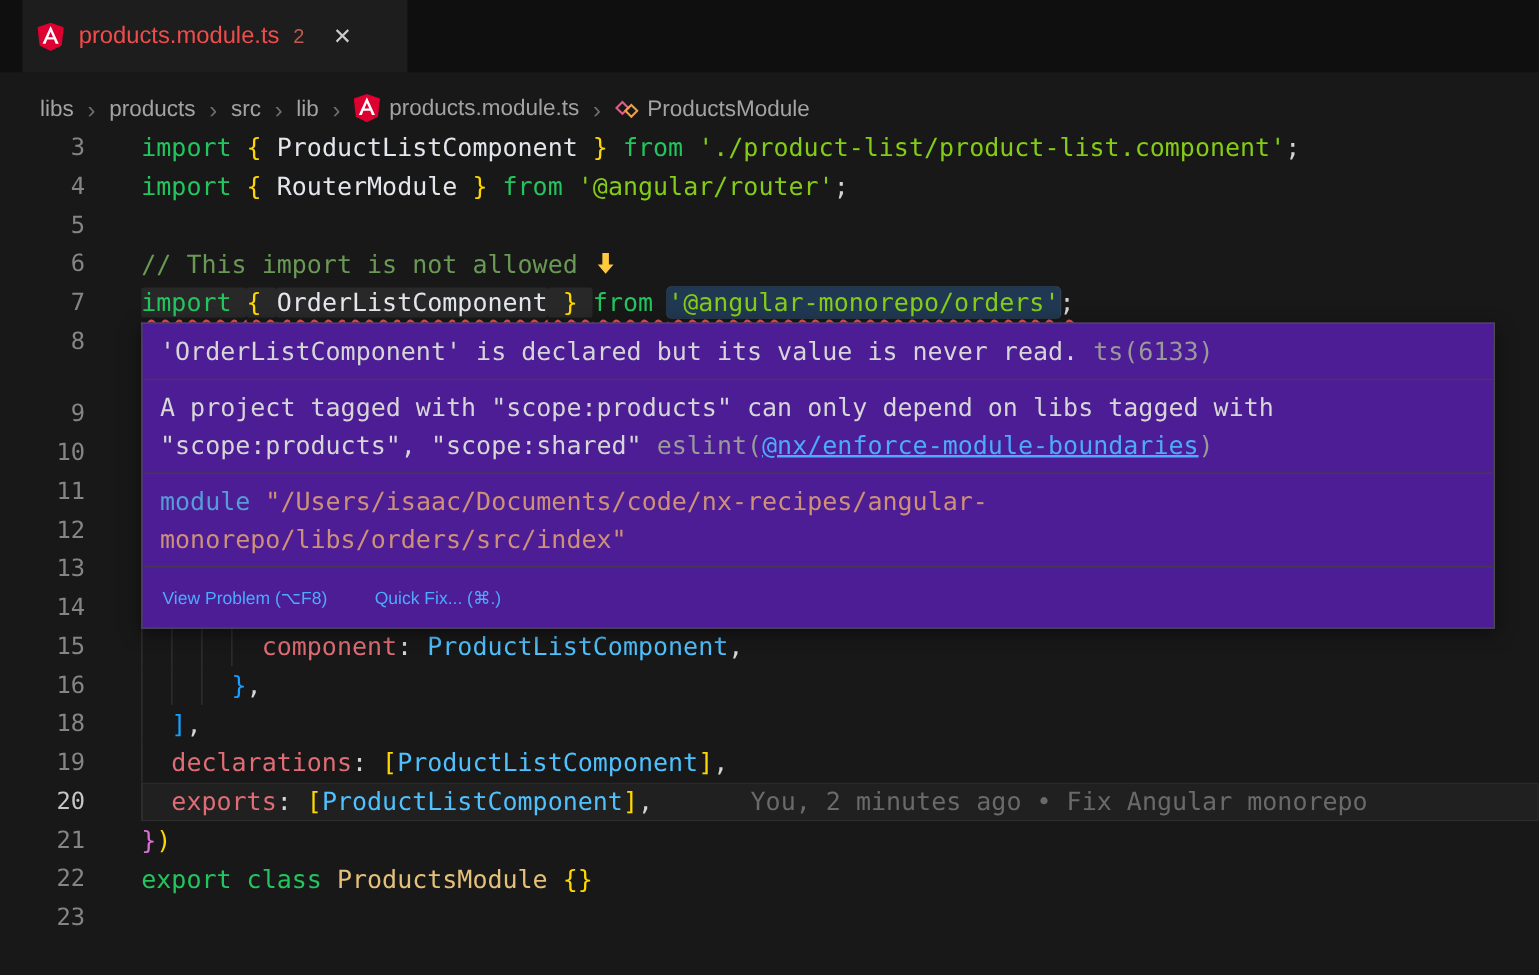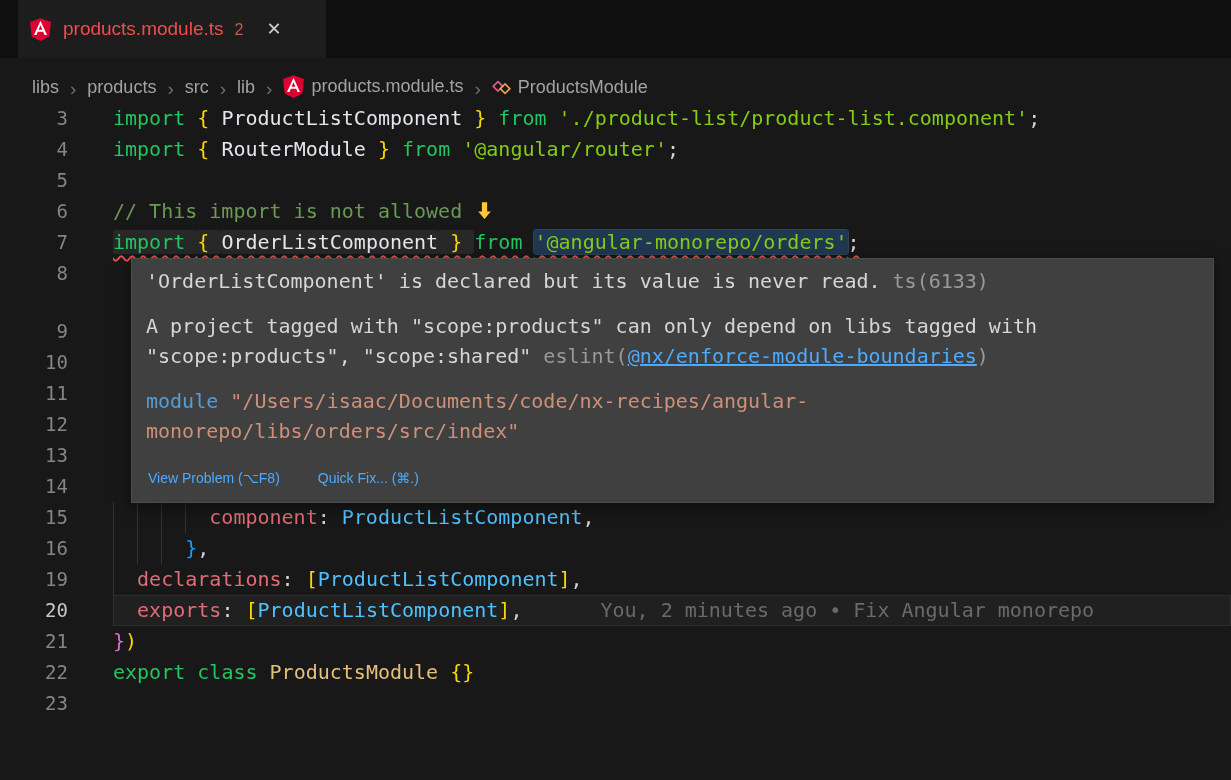--- a/index.html
+++ b/index.html
@@ -42,21 +42,21 @@
   .tk-pr { color:#E06C75; }
   .tk-cb { color:#4FC1FF; }
   .tk-cy { color:#E5C07B; }
   .tk-hl { background:rgba(38,79,120,0.6); border-radius:3px; box-shadow:0 0 0 1px rgba(90,150,210,0.35); }
   .tk-hl2{ background:rgba(255,255,255,0.07); border-radius:2px; }
   .squiggle { text-decoration:underline; text-decoration-style:wavy; text-decoration-color:#F14C4C;
               text-decoration-thickness:1.5px; text-underline-offset:6px; }
   .blame { color:#6a6a6a; margin-left:78px; }
 
   
-  .hover-popup { position:absolute; left:131px; top:158px; width:1083px; background:#404040;
+  .hover-popup { position:absolute; left:113px; top:158px; width:1083px; background:#4c1d95;
                  border:1px solid #4d4d4d; box-shadow:0 4px 14px rgba(0,0,0,0.5); z-index:5;
                  font-size:20px; line-height:30px; }
   .hover-row { padding:7px 14px; white-space:pre-wrap; border-top:1px solid #404040; }
   .hover-row:first-child { border-top:none; }
   .hs-txt { color:#d6d6d6; }
   .hs-dim { color:#9a9a9a; }
   .hs-link{ color:#4daafc; text-decoration:underline; cursor:pointer; }
   .hs-kw  { color:#569cd6; }
   .hs-str { color:#CE9178; }
   .hover-actions { display:flex; gap:38px; padding:9px 16px; border-top:1px solid #404040;
@@ -130,20 +130,21 @@
       <div class="code-line"><div class="gutter">8</div><div class="line-content"><span></span></div></div>
       <div class="row-spacer"></div>
       <div class="code-line"><div class="gutter">9</div><div class="line-content"><span></span></div></div>
       <div class="code-line"><div class="gutter">10</div><div class="line-content"><span></span></div></div>
       <div class="code-line"><div class="gutter">11</div><div class="line-content"><span></span></div></div>
       <div class="code-line"><div class="gutter">12</div><div class="line-content"><span></span></div></div>
       <div class="code-line"><div class="gutter">13</div><div class="line-content"><span></span></div></div>
       <div class="code-line"><div class="gutter">14</div><div class="line-content"><span></span></div></div>
       <div class="code-line"><div class="gutter">15</div><div class="line-content"><span class="ig"></span><span class="ig"></span><span class="ig"></span><span class="ig"></span><span><span class="tk-pr">component</span><span class="tk-pn">: </span><span class="tk-cb">ProductListComponent</span><span class="tk-pn">,</span></span></div></div>
       <div class="code-line"><div class="gutter">16</div><div class="line-content"><span class="ig"></span><span class="ig"></span><span class="ig"></span><span><span class="tk-b3">}</span><span class="tk-pn">,</span></span></div></div>
+      <div class="code-line"><div class="gutter">18</div><div class="line-content"><span class="ig"></span><span><span class="tk-b3">]</span><span class="tk-pn">,</span></span></div></div>
       <div class="code-line"><div class="gutter">19</div><div class="line-content"><span class="ig"></span><span><span class="tk-pr">declarations</span><span class="tk-pn">: </span><span class="tk-b1">[</span><span class="tk-cb">ProductListComponent</span><span class="tk-b1">]</span><span class="tk-pn">,</span></span></div></div>
       <div class="code-line current"><div class="gutter">20</div><div class="line-content"><span class="ig"></span><span><span class="tk-pr">exports</span><span class="tk-pn">: </span><span class="tk-b1">[</span><span class="tk-cb">ProductListComponent</span><span class="tk-b1">]</span><span class="tk-pn">,</span></span><span class="blame">You, 2 minutes ago • Fix Angular monorepo</span></div></div>
       <div class="code-line"><div class="gutter">21</div><div class="line-content"><span><span class="tk-b2">}</span><span class="tk-b1">)</span></span></div></div>
       <div class="code-line"><div class="gutter">22</div><div class="line-content"><span><span class="tk-kw">export </span><span class="tk-kw">class </span><span class="tk-cy">ProductsModule</span><span class="tk-pn"> </span><span class="tk-b1">{}</span></span></div></div>
       <div class="code-line"><div class="gutter">23</div><div class="line-content"><span></span></div></div>
     </div>
 
   <div class="hover-popup">
     <div id="hover-rows">
         <div class="hover-row"><span class="hs-txt">'OrderListComponent' is declared but its value is never read. </span><span class="hs-dim">ts(6133)</span></div>

